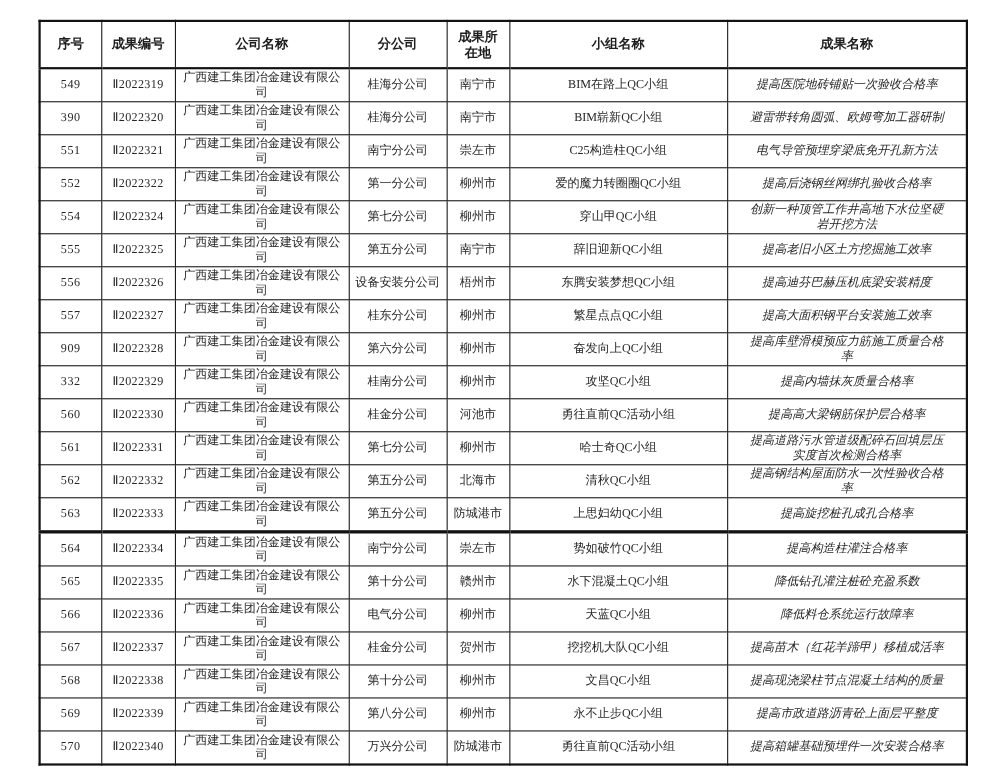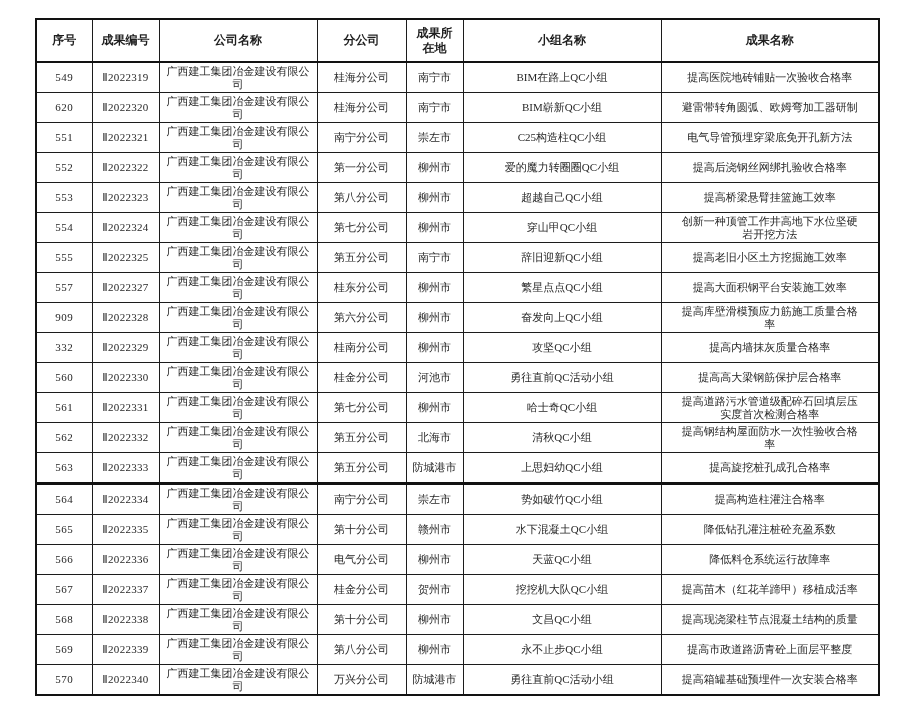--- a/index.html
+++ b/index.html
@@ -43,21 +43,21 @@
   }
   tbody td {
     font-size: 11px;
     line-height: 12.5px;
     padding: 2px 3px;
     height: 24px;
   }
   td.c-no     { letter-spacing: 0.5px; }
   td.c-code   { letter-spacing: 0.3px; }
   td.c-company{ padding: 2px 6px; }
-  td.c-ach    { padding: 2px 18px; }
+  td.c-ach    { padding: 2px 18px; font-style: italic; }
   tr.page-break td { border-top: 3px solid #121212; }
 </style>
 </head>
 <body>
 
 <div class="page">
   <table class="qc">
     <colgroup>
       <col style="width:56px">
       <col style="width:67px">
@@ -82,21 +82,21 @@
         <tr>
     <td class="c-no">549</td>
     <td class="c-code">Ⅱ2022319</td>
     <td class="c-company">广西建工集团冶金建设有限公司</td>
     <td class="c-branch">桂海分公司</td>
     <td class="c-loc">南宁市</td>
     <td class="c-group">BIM在路上QC小组</td>
     <td class="c-ach">提高医院地砖铺贴一次验收合格率</td>
   </tr>
         <tr>
-    <td class="c-no">620</td>
+    <td class="c-no">390</td>
     <td class="c-code">Ⅱ2022320</td>
     <td class="c-company">广西建工集团冶金建设有限公司</td>
     <td class="c-branch">桂海分公司</td>
     <td class="c-loc">南宁市</td>
     <td class="c-group">BIM崭新QC小组</td>
     <td class="c-ach">避雷带转角圆弧、欧姆弯加工器研制</td>
   </tr>
         <tr>
     <td class="c-no">551</td>
     <td class="c-code">Ⅱ2022321</td>
@@ -109,45 +109,45 @@
         <tr>
     <td class="c-no">552</td>
     <td class="c-code">Ⅱ2022322</td>
     <td class="c-company">广西建工集团冶金建设有限公司</td>
     <td class="c-branch">第一分公司</td>
     <td class="c-loc">柳州市</td>
     <td class="c-group">爱的魔力转圈圈QC小组</td>
     <td class="c-ach">提高后浇钢丝网绑扎验收合格率</td>
   </tr>
         <tr>
-    <td class="c-no">553</td>
-    <td class="c-code">Ⅱ2022323</td>
-    <td class="c-company">广西建工集团冶金建设有限公司</td>
-    <td class="c-branch">第八分公司</td>
-    <td class="c-loc">柳州市</td>
-    <td class="c-group">超越自己QC小组</td>
-    <td class="c-ach">提高桥梁悬臂挂篮施工效率</td>
-  </tr>
-        <tr>
     <td class="c-no">554</td>
     <td class="c-code">Ⅱ2022324</td>
     <td class="c-company">广西建工集团冶金建设有限公司</td>
     <td class="c-branch">第七分公司</td>
     <td class="c-loc">柳州市</td>
     <td class="c-group">穿山甲QC小组</td>
     <td class="c-ach">创新一种顶管工作井高地下水位坚硬岩开挖方法</td>
   </tr>
         <tr>
     <td class="c-no">555</td>
     <td class="c-code">Ⅱ2022325</td>
     <td class="c-company">广西建工集团冶金建设有限公司</td>
     <td class="c-branch">第五分公司</td>
     <td class="c-loc">南宁市</td>
     <td class="c-group">辞旧迎新QC小组</td>
     <td class="c-ach">提高老旧小区土方挖掘施工效率</td>
+  </tr>
+        <tr>
+    <td class="c-no">556</td>
+    <td class="c-code">Ⅱ2022326</td>
+    <td class="c-company">广西建工集团冶金建设有限公司</td>
+    <td class="c-branch">设备安装分公司</td>
+    <td class="c-loc">梧州市</td>
+    <td class="c-group">东腾安装梦想QC小组</td>
+    <td class="c-ach">提高迪芬巴赫压机底梁安装精度</td>
   </tr>
         <tr>
     <td class="c-no">557</td>
     <td class="c-code">Ⅱ2022327</td>
     <td class="c-company">广西建工集团冶金建设有限公司</td>
     <td class="c-branch">桂东分公司</td>
     <td class="c-loc">柳州市</td>
     <td class="c-group">繁星点点QC小组</td>
     <td class="c-ach">提高大面积钢平台安装施工效率</td>
   </tr>

